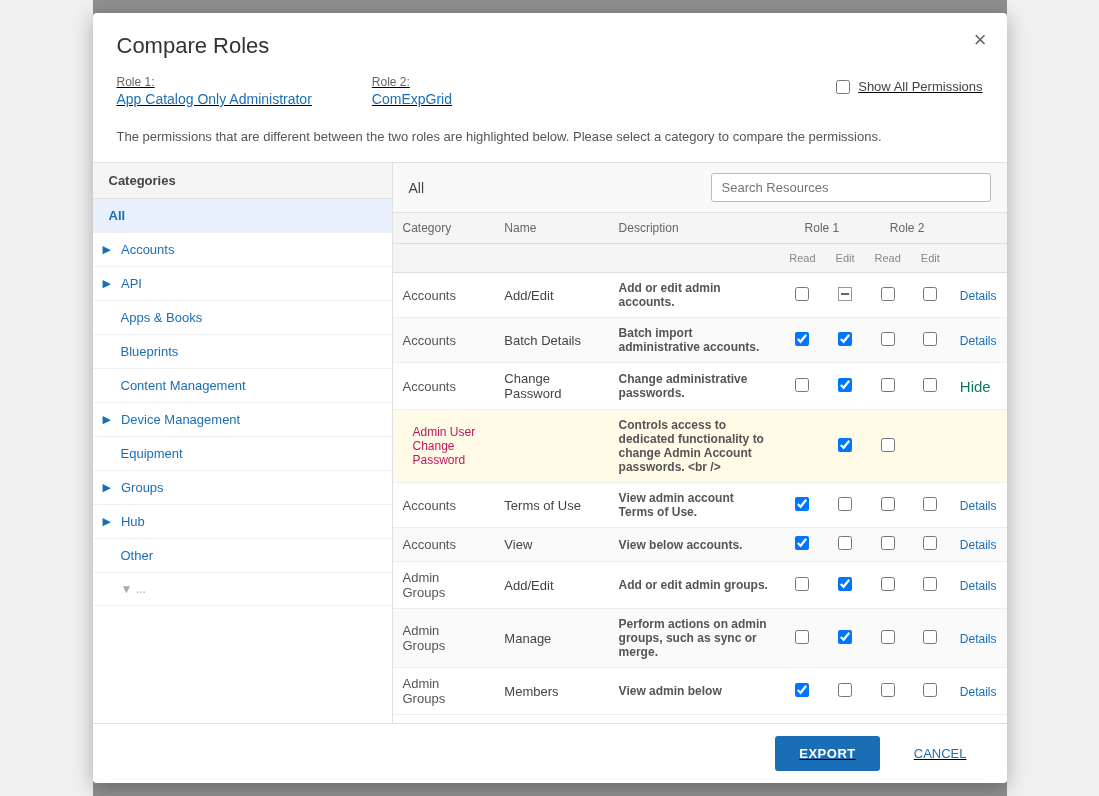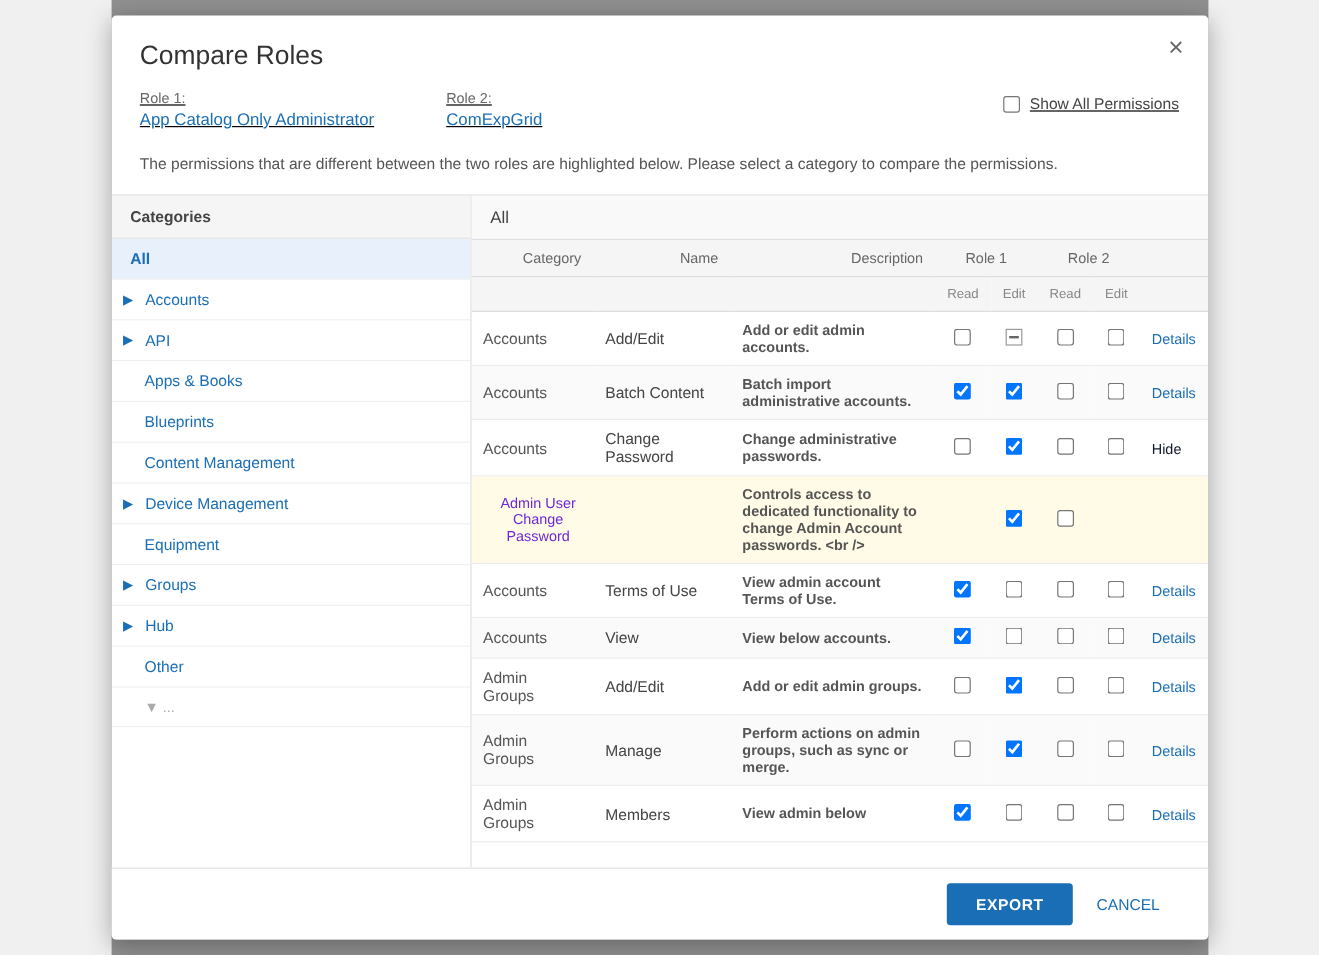--- a/index.html
+++ b/index.html
@@ -45,42 +45,42 @@
     
     .content-title { font-size: 14px; color: #444; }
     
     .search-box { width: 280px; padding: 6px 10px; border: 1px solid #bbb; border-radius: 3px; font-size: 13px; color: #444; }
     
     .table-wrapper { flex: 1; overflow-y: auto; }
     
     table { width: 100%; border-collapse: collapse; font-size: 13px; }
     
     thead tr { background: #f5f5f5; }
-    thead th { padding: 8px 10px; text-align: right; font-weight: 400; color: #666; font-size: 12px; border-bottom: 1px solid #ddd; white-space: nowrap; }
+    thead th { padding: 8px 10px; text-align: left; font-weight: 400; color: #666; font-size: 12px; border-bottom: 1px solid #ddd; white-space: nowrap; }
     
     tbody tr { border-bottom: 1px solid #eee; }
     tbody tr:nth-child(even) { background: #fafafa; }
     
     td { padding: 8px 10px; vertical-align: middle; color: #444; }
     
     .td-category { color: #555; }
     .td-name { color: #444; }
     .td-desc { color: #555; font-size: 12px; max-width: 200px; font-weight: bold; }
     
     .checkbox-cell { text-align: center; min-width: 30px; }
     
     .cb { width: 14px; height: 14px; }
     
     .details-link { color: #1a6eb5; cursor: pointer; font-size: 12px; white-space: nowrap; }
-    .hide-link { color: #0f172a; cursor: pointer; font-size: 12px; white-space: nowrap; }
+    .hide-link { color: #0f766e; cursor: pointer; font-size: 15px; white-space: nowrap; }
     
     .minus-icon { display: inline-block; width: 14px; height: 14px; border: 1px solid #999; position: relative; background: #fff; }
     .minus-icon::after { content: ''; position: absolute; top: 50%; left: 2px; right: 2px; height: 2px; background: #666; transform: translateY(-50%); }
     
-    .modal-footer { padding: 12px 24px; border-top: 1px solid #e0e0e0; display: flex; align-items: center; justify-content: flex-end; gap: 4px; flex-shrink: 0; background: #fff; }
+    .modal-footer { padding: 12px 24px; border-top: 1px solid #e0e0e0; display: flex; align-items: center; justify-content: flex-end; gap: 18px; flex-shrink: 0; background: #fff; text-decoration: underline; }
     
     .btn-export { background: #1a6eb5; color: #fff; border: none; padding: 10px 24px; font-size: 13px; font-weight: 600; border-radius: 3px; cursor: pointer; letter-spacing: 0.5px; }
     
     .btn-cancel { background: none; border: none; color: #1a6eb5; font-size: 13px; cursor: pointer; padding: 10px 16px; font-weight: 400; }
     
     .scrollbar-container { overflow-y: auto; }
     ::-webkit-scrollbar { width: 8px; }
     ::-webkit-scrollbar-track { background: #f0f0f0; }
     ::-webkit-scrollbar-thumb { background: #bbb; border-radius: 4px; }
   </style>
@@ -156,20 +156,21 @@
           <span>Other</span>
         </div>
         <div class="sidebar-item" style="color:#aaa;font-size:12px;">
           <span>▼ ...</span>
         </div>
       </div>
 
       <div class="content-area">
         <div class="content-header">
           <span class="content-title">All</span>
+          <input type="text" class="search-box" placeholder="Search Resources" style="">
         </div>
 
         <div class="table-wrapper">
           <table>
             <thead>
               <tr>
                 <th style="width:110px;">Category</th>
                 <th style="width:130px;">Name</th>
                 <th style="width:200px;">Description</th>
                 <th colspan="2" style="text-align:center;">Role 1</th>
@@ -195,42 +196,42 @@
                 <td class="td-desc">Add or edit admin accounts.</td>
                 <td class="checkbox-cell"><input type="checkbox" class="cb" style=""></td>
                 <td class="checkbox-cell"><span class="minus-icon"></span></td>
                 <td class="checkbox-cell"><input type="checkbox" class="cb" style=""></td>
                 <td class="checkbox-cell"><input type="checkbox" class="cb" style=""></td>
                 <td><span class="details-link">Details</span></td>
               </tr>
 
               <tr>
                 <td class="td-category">Accounts</td>
-                <td class="td-name">Batch Content</td>
+                <td class="td-name">Batch Details</td>
                 <td class="td-desc">Batch import administrative accounts.</td>
                 <td class="checkbox-cell"><input type="checkbox" class="cb" checked="" style=""></td>
                 <td class="checkbox-cell"><input type="checkbox" class="cb" checked="" style=""></td>
                 <td class="checkbox-cell"><input type="checkbox" class="cb" style=""></td>
                 <td class="checkbox-cell"><input type="checkbox" class="cb" style=""></td>
                 <td><span class="details-link">Details</span></td>
               </tr>
 
               <tr>
                 <td class="td-category">Accounts</td>
                 <td class="td-name">Change Password</td>
                 <td class="td-desc">Change administrative passwords.</td>
                 <td class="checkbox-cell"><input type="checkbox" class="cb" style=""></td>
                 <td class="checkbox-cell"><input type="checkbox" class="cb" checked="" style=""></td>
                 <td class="checkbox-cell"><input type="checkbox" class="cb" style=""></td>
                 <td class="checkbox-cell"><input type="checkbox" class="cb" style=""></td>
                 <td><span class="hide-link">Hide</span></td>
               </tr>
 
               <tr style="background:#fffbe6;">
-                <td class="td-category" style="padding-left:20px;color:#6d28d9;font-size:12px;text-align:center;">Admin User Change Password</td>
+                <td class="td-category" style="padding-left:20px;color:#be185d;font-size:12px;">Admin User Change Password</td>
                 <td class="td-name"></td>
                 <td class="td-desc">Controls access to dedicated functionality to change Admin Account passwords. &lt;br /&gt;</td>
                 <td class="checkbox-cell"></td>
                 <td class="checkbox-cell"><input type="checkbox" class="cb" checked="" style=""></td>
                 <td class="checkbox-cell"><input type="checkbox" class="cb" style=""></td>
                 <td class="checkbox-cell"></td>
                 <td></td>
               </tr>
 
               <tr>

